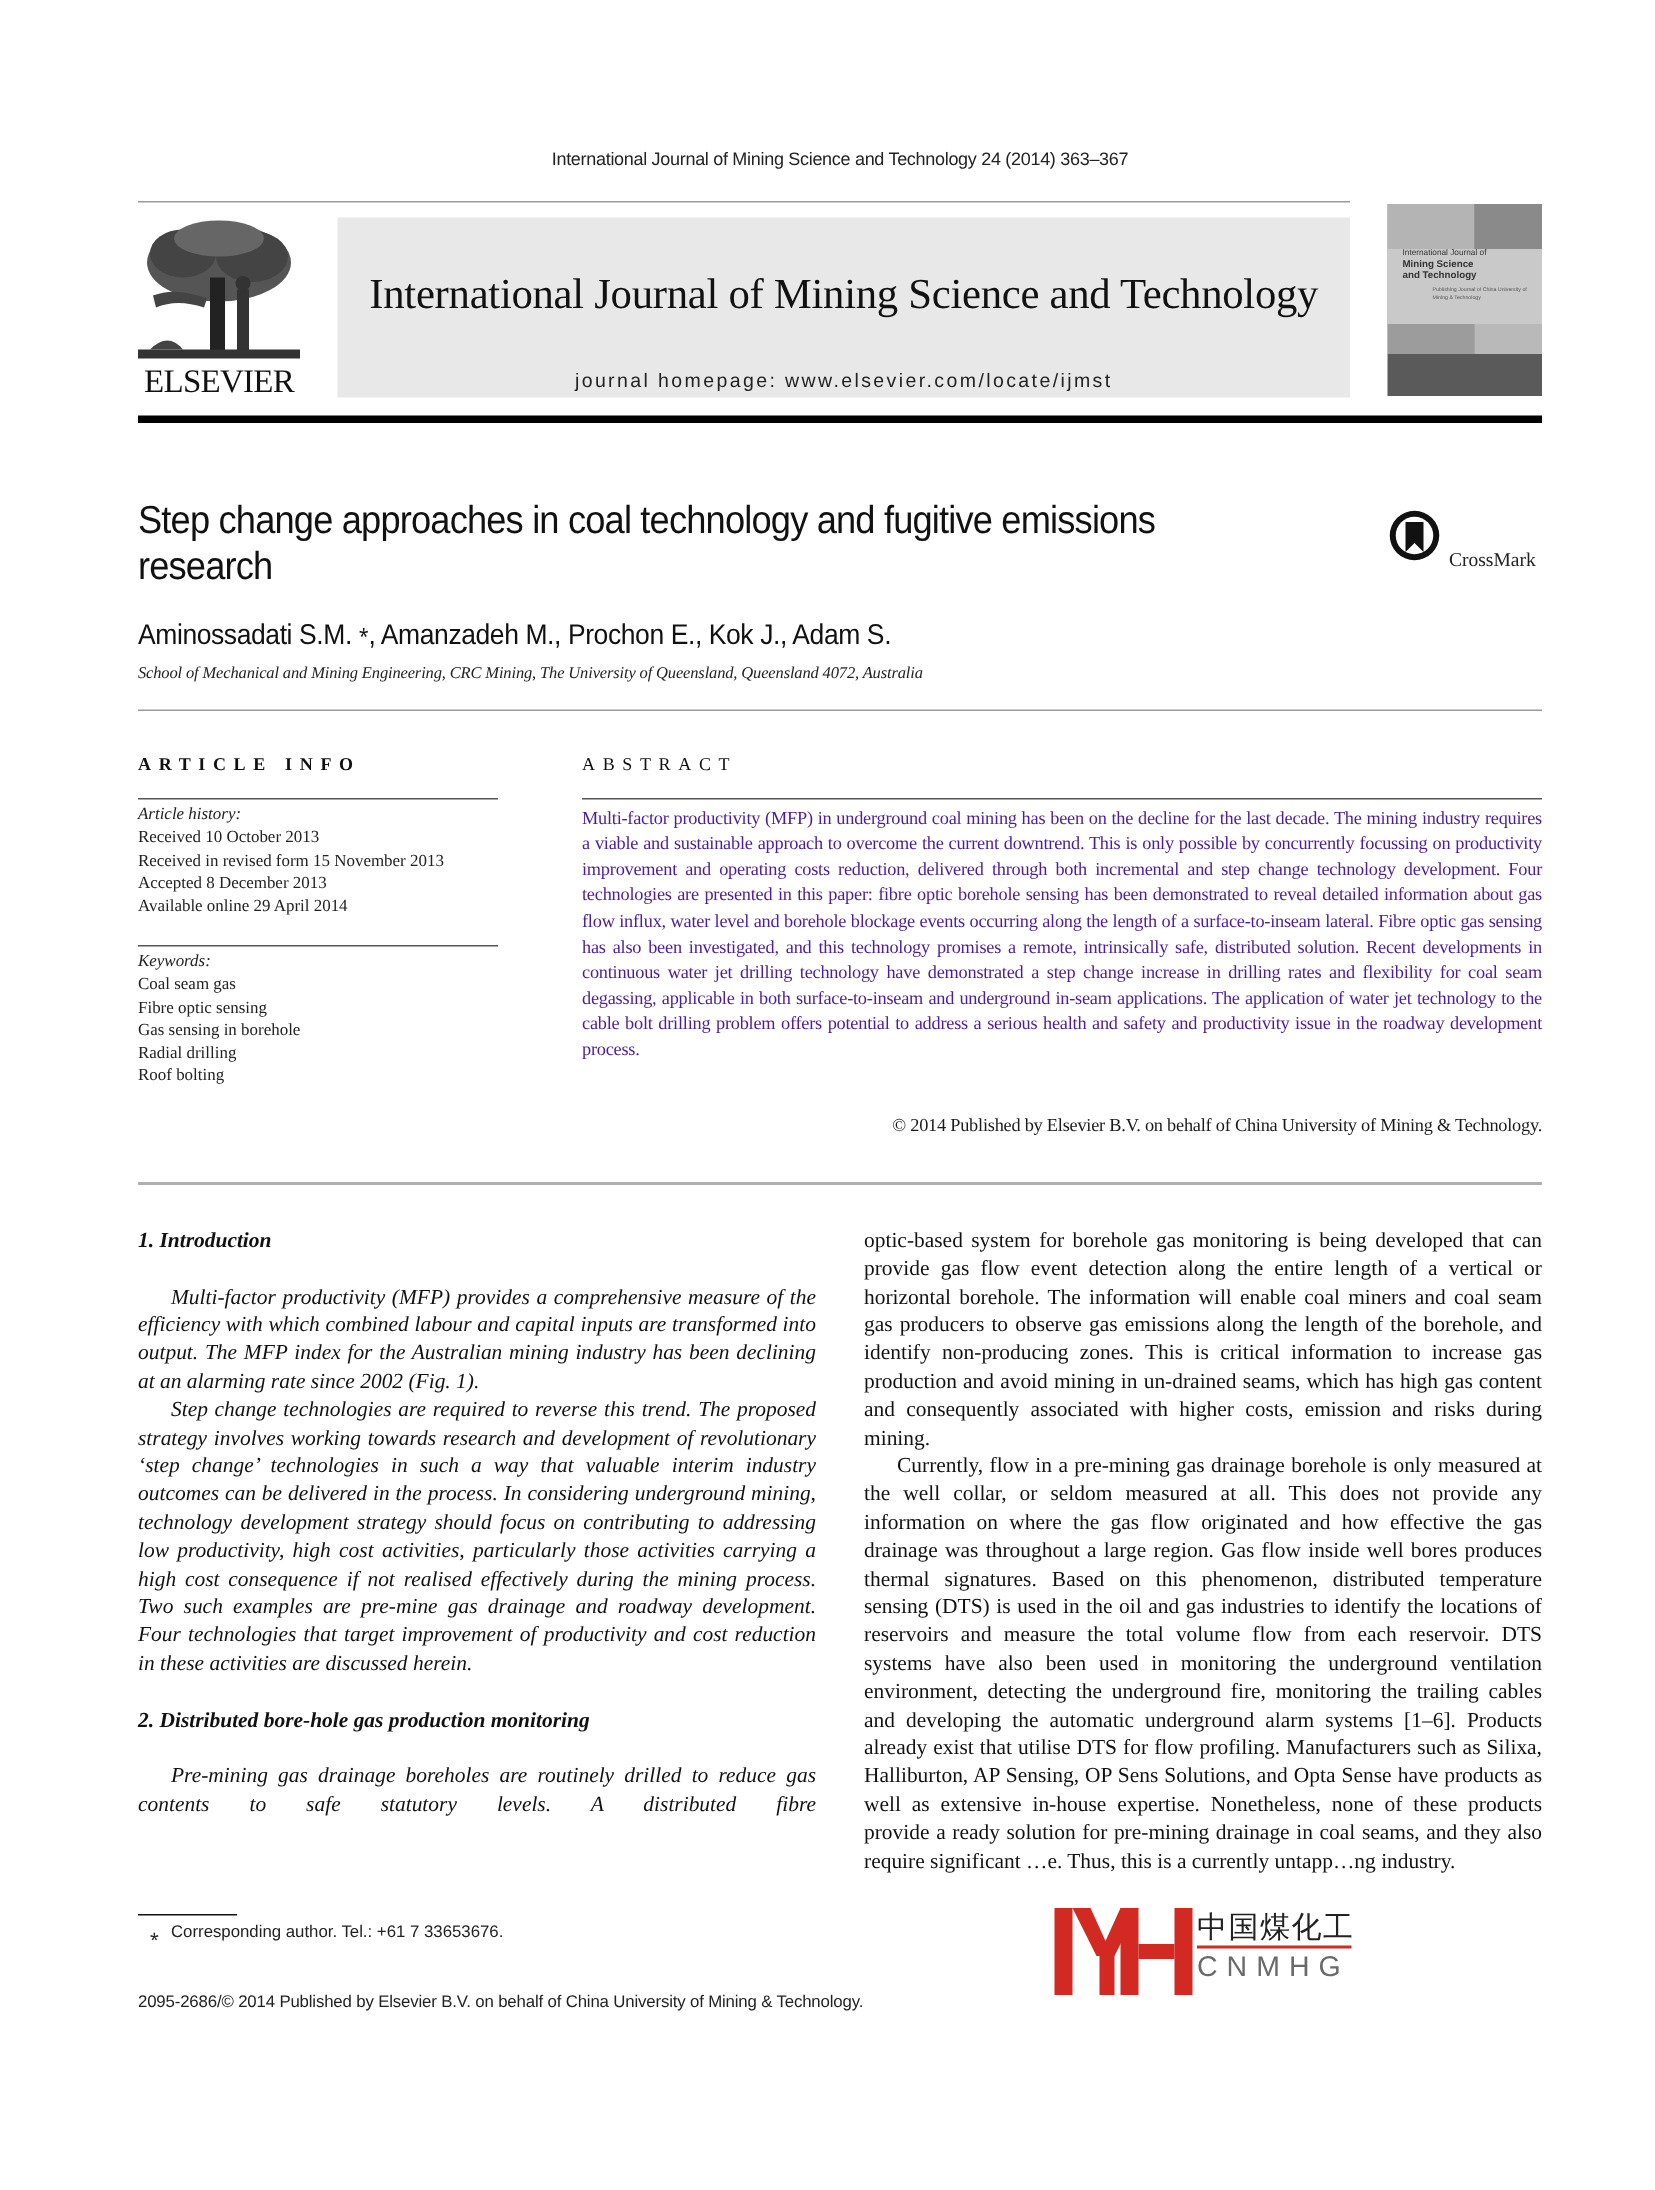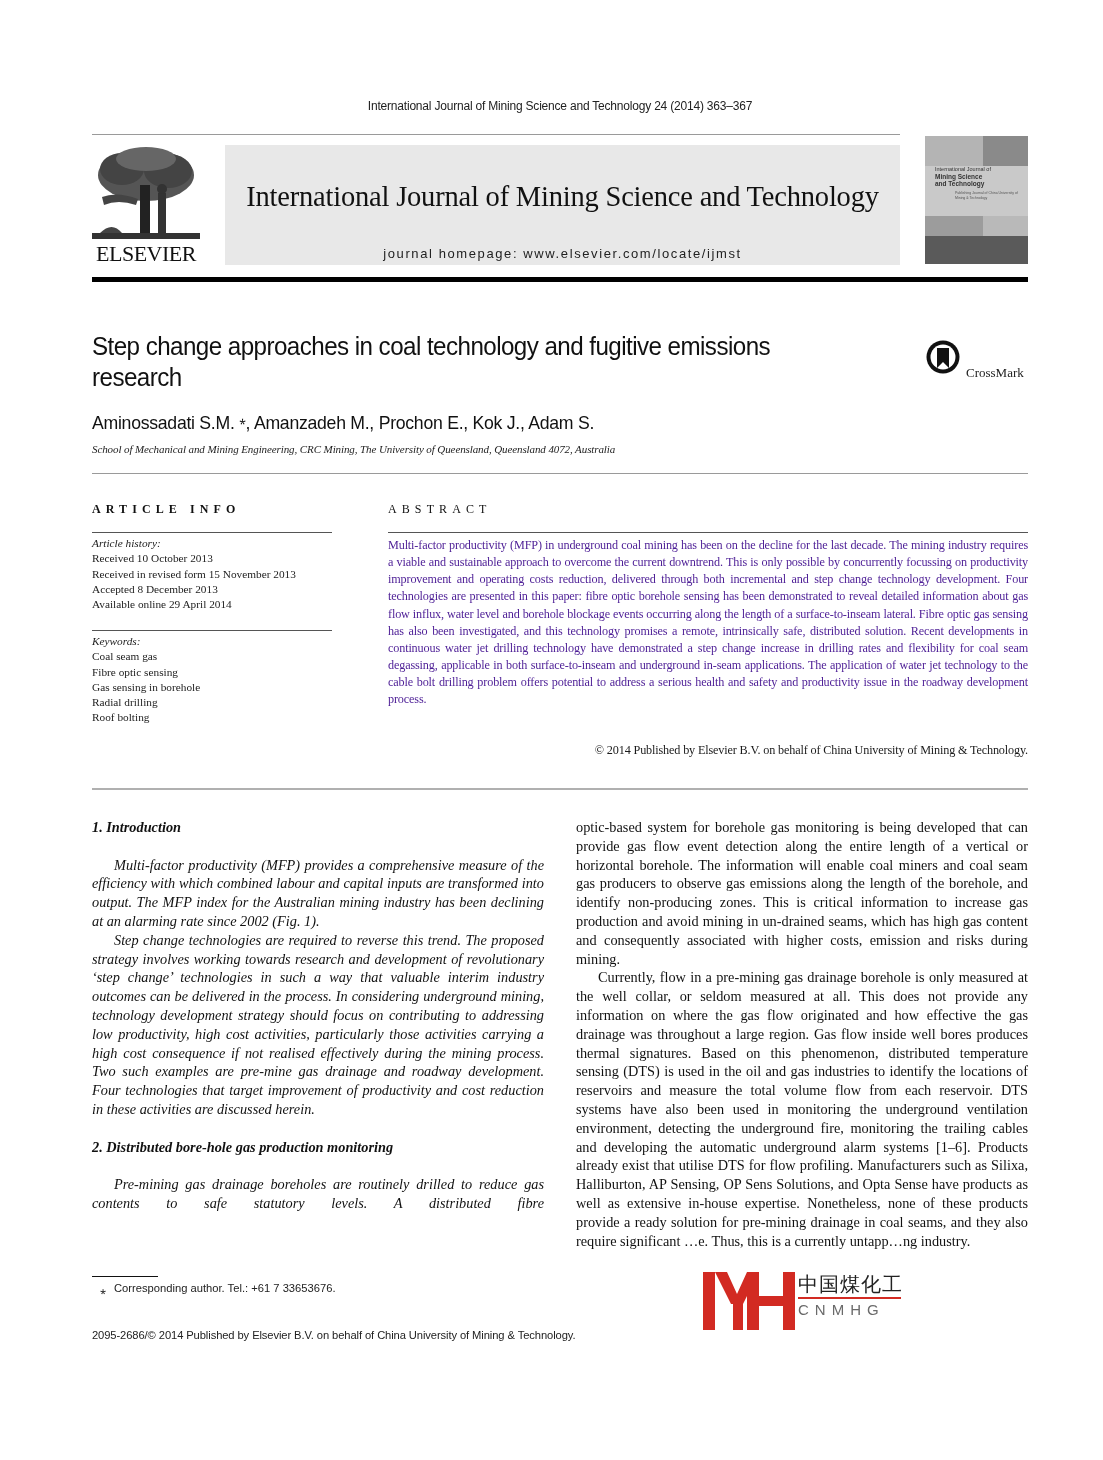--- a/index.html
+++ b/index.html
@@ -73,21 +73,21 @@
   .footnote { left: 92px; top: 1280px; width: 460px; font-family: "Liberation Sans", sans-serif; font-size: 11.2px; line-height: 16px; color: #222; }
   .footnote .star { display: inline-block; width: 22px; text-align: center; }
   .footnote .ital { font-style: italic; }
   .footnote .indent { padding-left: 22px; }
 
   .doi-block { left: 92px; top: 1328px; font-family: "Liberation Sans", sans-serif; font-size: 11.2px; line-height: 15.5px; color: #222; white-space: nowrap; letter-spacing: -0.1px; }
 
   .watermark { left: 701px; top: 1270px; width: 210px; height: 62px; text-align: center; }
   .wm-cn { position: absolute; left: 97px; top: 1px; font-family: "DejaVu Sans", sans-serif; font-size: 20px; letter-spacing: 1px; color: #222; white-space: nowrap; }
   .wm-line { position: absolute; left: 97px; top: 27px; width: 103px; height: 2px; background: #d22a22; }
-  .wm-en { position: absolute; left: 97px; top: 31px; font-family: "Liberation Sans", sans-serif; font-size: 15px; letter-spacing: 6px; color: #6a6a6a; white-space: nowrap; }
+  .wm-en { position: absolute; left: 97px; top: 31px; font-family: "Liberation Sans", sans-serif; font-size: 19px; letter-spacing: 6px; color: #6a6a6a; white-space: nowrap; }
 </style>
 </head>
 <body>
 
 <div class="abs running-head">International Journal of Mining Science and Technology 24 (2014) 363–367</div>
 <div class="abs top-rule"></div>
 
 <svg class="abs elsevier-logo" viewBox="0 0 108 120">
   <g fill="#333">
     <ellipse cx="54" cy="30" rx="48" ry="26" fill="#555"></ellipse>

